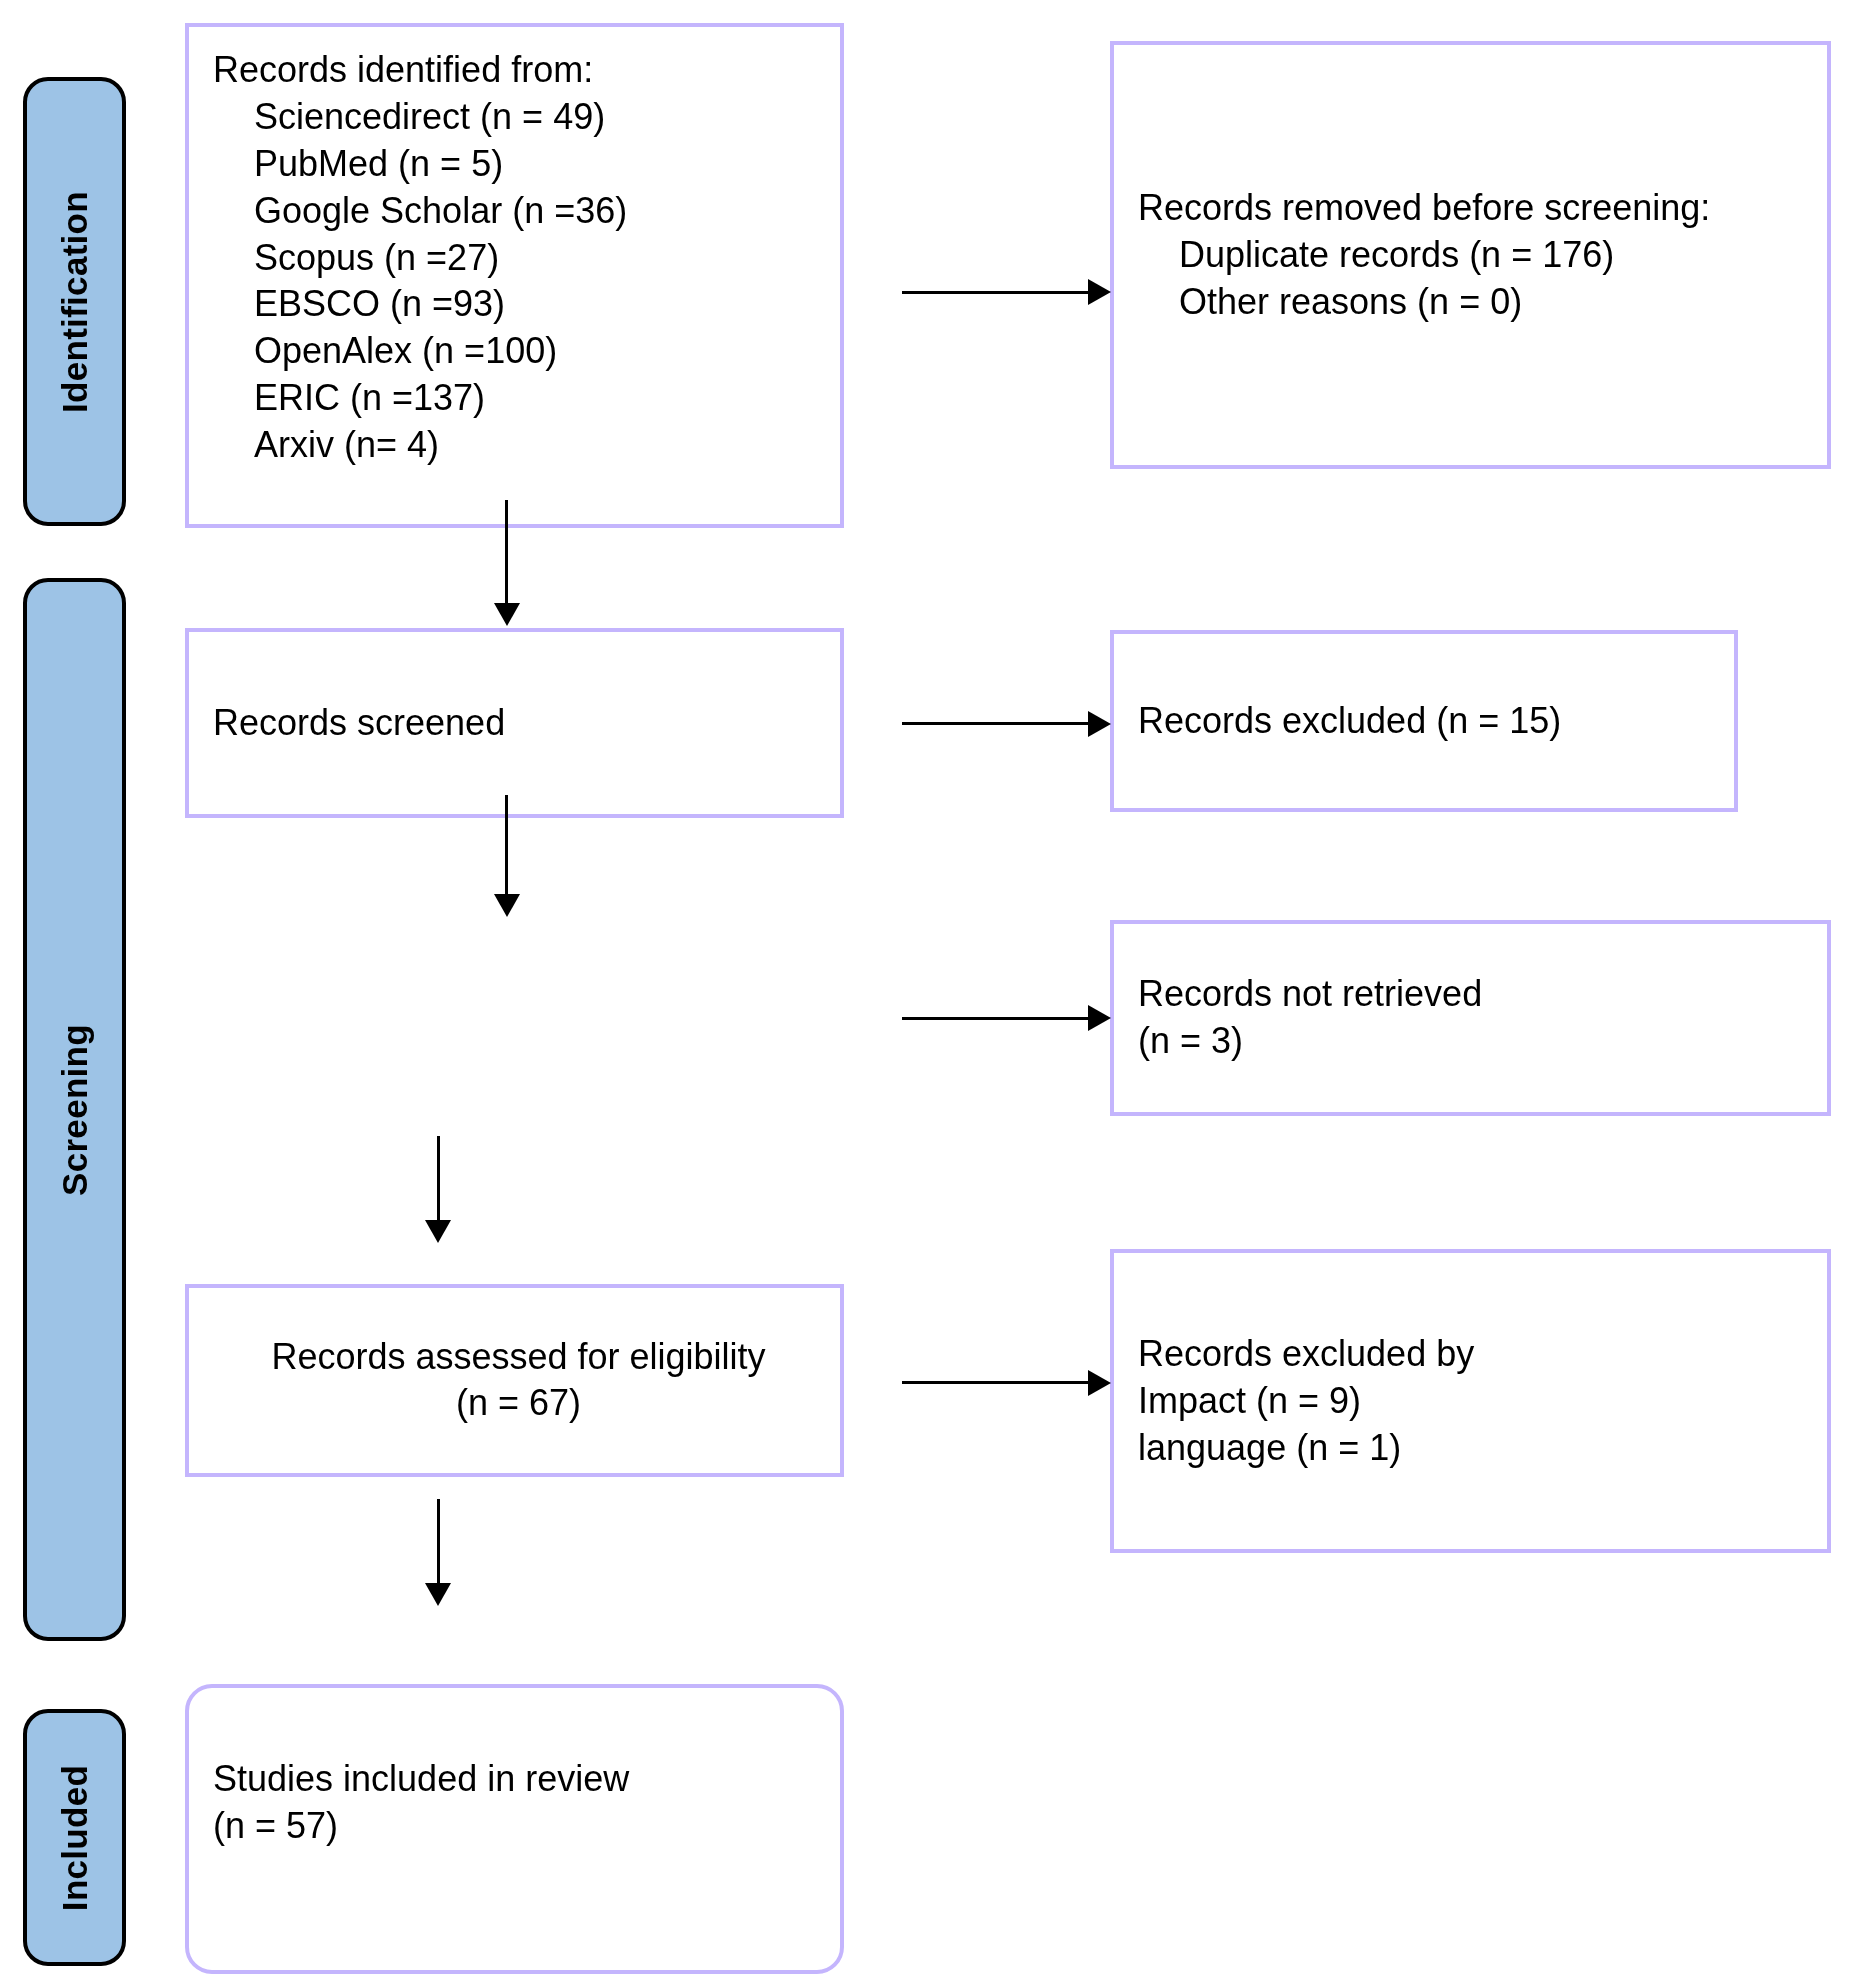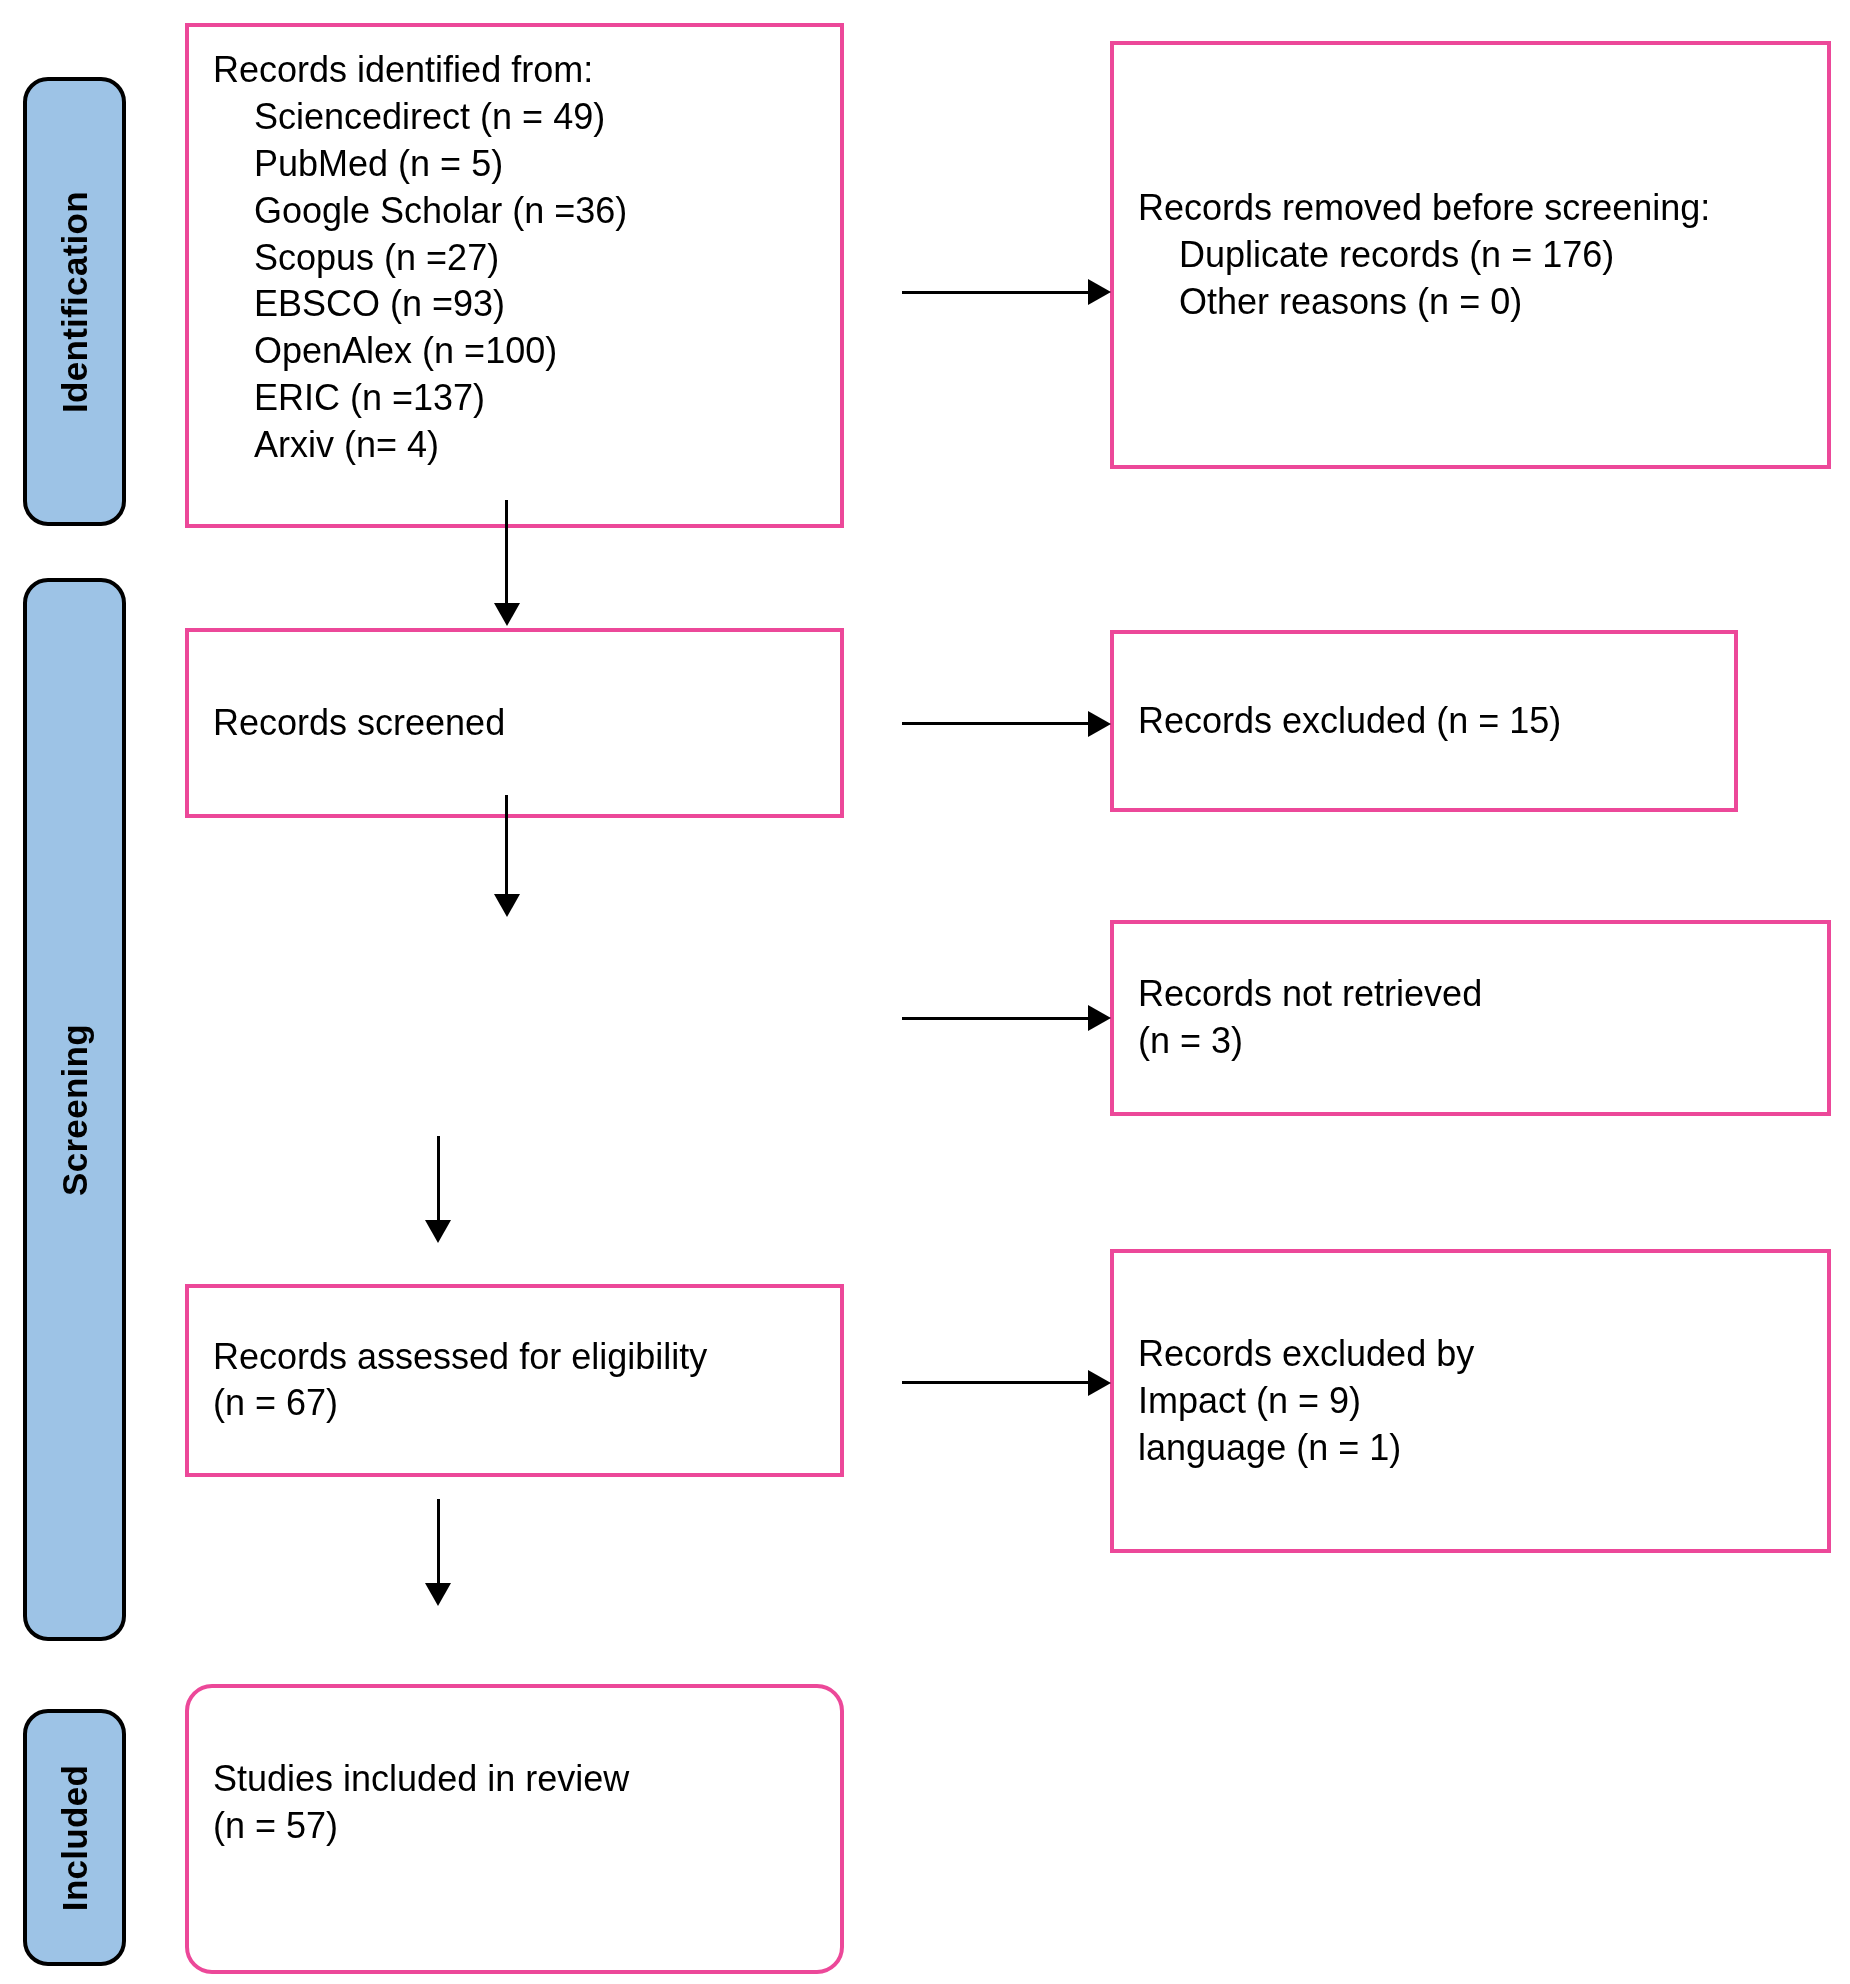--- a/index.html
+++ b/index.html
@@ -34,21 +34,21 @@
     font-size: 35px;
     font-weight: bold;
     color: #000000;
     letter-spacing: 0.3px;
   }
 
   
   .box {
     position: absolute;
     background: #ffffff;
-    border: 4px solid #ec4899;
+    border: 4px solid #c4b5fd;
     box-sizing: border-box;
   }
   .box-text {
     position: absolute;
     left: 24px;
     right: 16px;
     font-size: 36px;
     line-height: 1.30;
     color: #000000;
   }
@@ -158,21 +158,21 @@
       <div>(n = 3)</div>
     </div>
   </div>
 
   <div class="h-line" style="left:902px; top:1017px; width:187px;"></div>
   <div class="h-head" style="left:1088px; top:1005px;"></div>
 
   <div class="v-line" style="left:437px; top:1136px; height:88px;"></div>
   <div class="v-head" style="left:425px; top:1220px;"></div>
 
-  <div class="box" style="left:185px; top:1284px; width:659px; height:193px;">
+  <div class="box" style="left:185px; top:1284px; width:659px; height:193px;text-align:center;">
     <div class="box-text vcenter">
       <div>Records assessed for eligibility</div>
       <div>(n = 67)</div>
     </div>
   </div>
 
   <div class="box" style="left:1110px; top:1249px; width:721px; height:304px;">
     <div class="box-text vcenter">
       <div>Records excluded by</div>
       <div>Impact (n = 9)</div>

